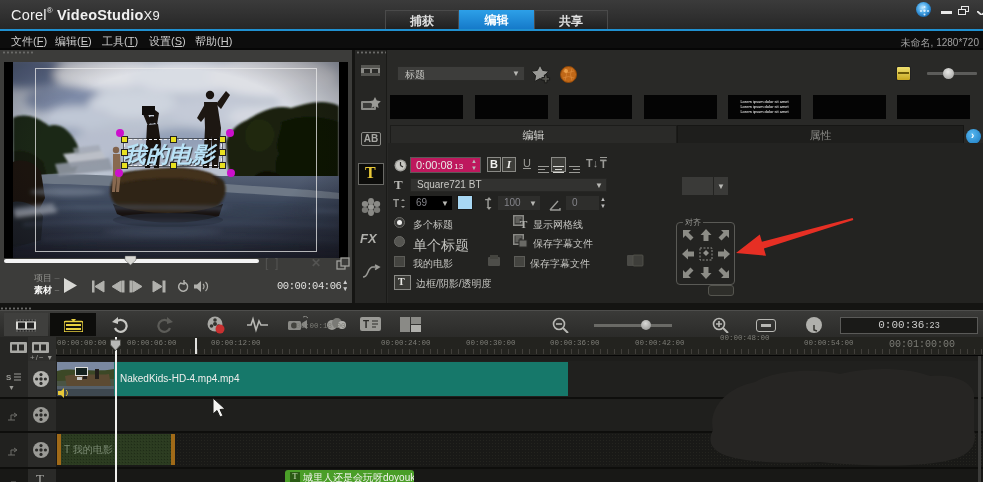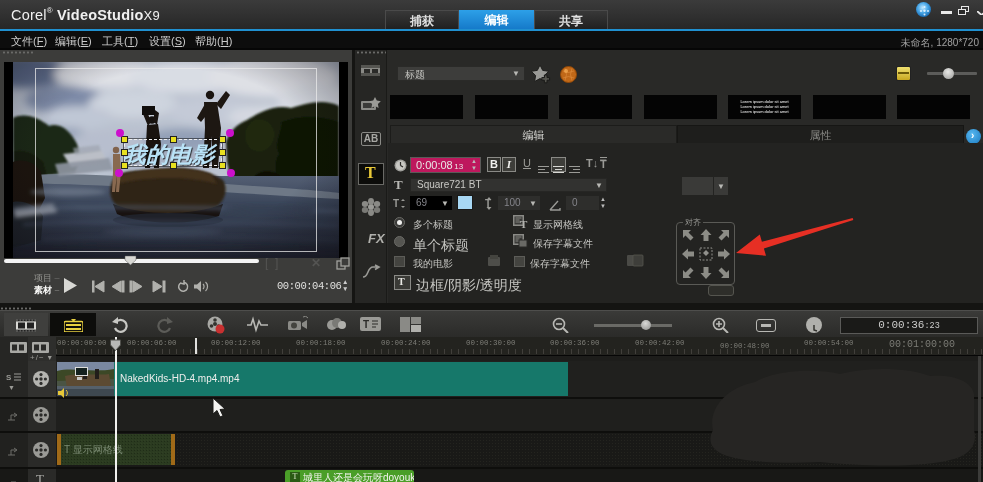--- a/index.html
+++ b/index.html
@@ -222,21 +222,21 @@
 <div class="a" style="left:365px;top:164px;font-size:16px;font-weight:bold;color:#e8c838;font-family:'Liberation Serif',serif">T</div>
 <div class="a" style="left:360px;top:198px;width:22px;height:18px"><svg width="22" height="18">
       <circle cx="11" cy="9" r="3" fill="#9a9a96"></circle>
       <ellipse cx="11" cy="3.5" rx="3" ry="3.4" fill="#8a8a86"></ellipse>
       <ellipse cx="11" cy="14.5" rx="3" ry="3.4" fill="#8a8a86"></ellipse>
       <ellipse cx="5" cy="6" rx="3.2" ry="3" fill="#8a8a86"></ellipse>
       <ellipse cx="17" cy="6" rx="3.2" ry="3" fill="#8a8a86"></ellipse>
       <ellipse cx="5" cy="12" rx="3.2" ry="3" fill="#7a7a76"></ellipse>
       <ellipse cx="17" cy="12" rx="3.2" ry="3" fill="#7a7a76"></ellipse>
     </svg></div>
-<div class="a" style="left:368px;top:231px;font-size:13px;font-weight:bold;color:#b0b0ac;font-style:italic">FX</div>
+<div class="a" style="left:360px;top:231px;font-size:13px;font-weight:bold;color:#b0b0ac;font-style:italic">FX</div>
 <div class="a" style="left:361px;top:264px;width:20px;height:16px"><svg width="20" height="16">
       <path d="M2,13 C8,13 6,3 12,3 L17,3 M14,1 L18,3 L14,5.5" fill="none" stroke="#9a9a96" stroke-width="1.6"></path>
     </svg></div>
 
 <div class="a" style="left:397px;top:66px;width:128px;height:15px;background:#3d3d3b;border:1px solid #2a2a28"></div>
 <div class="a" style="left:405px;top:68px;font-size:10px;color:#c4c4c0">标题</div>
 <div class="a" style="left:512px;top:69px;font-size:8px;color:#b8b8b4">▼</div>
 <div class="a" style="left:530px;top:64px;width:24px;height:20px"><svg width="24" height="20">
       <path d="M10,1 l2.7,5.4 6,.9 -4.3,4.2 1,6 -5.4,-2.9 -5.4,2.9 1,-6 L1.3,7.3 l6,-.9 Z" fill="#9a9a96" stroke="#1e1e1c"></path>
       <path d="M17,11 v2.6 h2.6 v2.6 h-2.6 v2.6 h-2.6 v-2.6 h-2.6 v-2.6 h2.6 v-2.6 Z" fill="#55554f" stroke="#1a1a18"></path>
@@ -343,21 +343,21 @@
     </svg></div>
 <div class="a" style="left:514px;top:256px;width:11px;height:11px;background:#444440;border:1px solid #5c5c58"></div>
 <div class="a" style="left:530px;top:257px;font-size:10px;color:#c4c4c0">保存字幕文件</div>
 <div class="a" style="left:626px;top:253px;width:18px;height:15px"><svg width="18" height="15">
       <rect x="1" y="2" width="10" height="11" rx="1" fill="#4a4a46"></rect>
       <rect x="7" y="2" width="10" height="11" rx="1" fill="#3e3e3a" stroke="#55554f" stroke-width=".8"></rect>
     </svg></div>
 
 <div class="a" style="left:394px;top:275px;width:17px;height:15px;background:#3a3a36;border:1px solid #8a8a86"></div>
 <div class="a" style="left:398px;top:276px;font-size:10px;font-weight:bold;color:#e8e8e4;font-family:'Liberation Serif',serif">T</div>
-<div class="a" style="left:416px;top:277px;font-size:14px;color:#c4c4c0">边框/阴影/透明度</div>
+<div class="a" style="left:416px;top:277px;font-size:10px;color:#c4c4c0">边框/阴影/透明度</div>
 
 <div class="a" style="left:682px;top:177px;width:31px;height:18px;background:#3a3a38"></div>
 <div class="a" style="left:714px;top:177px;width:14px;height:18px;background:#3a3a38"></div>
 <div class="a" style="left:717px;top:182px;font-size:8px;color:#b8b8b4">▼</div>
 
 <div class="a" style="left:676px;top:222px;width:59px;height:63px;border:1px solid #5a5a56;border-radius:4px"></div>
 <div class="a" style="left:683px;top:217px;font-size:8px;color:#9a9a96;background:#232321;padding:0 2px">对齐</div>
 <div class="a" style="left:680px;top:227px;width:52px;height:54px">
 <svg width="52" height="54">
 <g fill="#8c8c86">
@@ -487,26 +487,26 @@
       <rect x="2" y="3.5" width="5" height="6" fill="#2a2a28"></rect>
       <rect x="9" y="3.5" width="5" height="6" fill="#2a2a28"></rect>
     </svg></div>
 <div class="a" style="left:30px;top:353px;font-size:8px;color:#9a9a96;letter-spacing:1px">+/− ▾</div>
 
 <div class="a" style="left:56px;top:337px;width:927px;height:19px;background:#23231f;border-bottom:1px solid #060606"></div>
 <div class="a" style="left:56px;top:349px;width:927px;height:5px;background:repeating-linear-gradient(90deg,#413f3b 0,#413f3b 1px,transparent 1px,transparent 7.06px)"></div>
 <div class="a" style="left:57px;top:339px;font-size:7.5px;color:#7c7c76;font-family:'Liberation Mono',monospace">00:00:00:00</div>
 <div class="a" style="left:127px;top:339px;font-size:7.5px;color:#7c7c76;font-family:'Liberation Mono',monospace">00:00:06:00</div>
 <div class="a" style="left:211px;top:339px;font-size:7.5px;color:#7c7c76;font-family:'Liberation Mono',monospace">00:00:12:00</div>
-<div class="a" style="left:296px;top:339px;font-size:7.5px;color:#7c7c76;font-family:'Liberation Mono',monospace">00:00:18:00</div>
+<div class="a" style="left:296px;top:322px;font-size:7.5px;color:#7c7c76;font-family:'Liberation Mono',monospace">00:00:18:00</div>
 <div class="a" style="left:381px;top:339px;font-size:7.5px;color:#7c7c76;font-family:'Liberation Mono',monospace">00:00:24:00</div>
 <div class="a" style="left:466px;top:339px;font-size:7.5px;color:#7c7c76;font-family:'Liberation Mono',monospace">00:00:30:00</div>
 <div class="a" style="left:550px;top:339px;font-size:7.5px;color:#7c7c76;font-family:'Liberation Mono',monospace">00:00:36:00</div>
 <div class="a" style="left:635px;top:339px;font-size:7.5px;color:#7c7c76;font-family:'Liberation Mono',monospace">00:00:42:00</div>
-<div class="a" style="left:720px;top:342px;font-size:7.5px;color:#7c7c76;font-family:'Liberation Mono',monospace">00:00:48:00</div>
+<div class="a" style="left:720px;top:334px;font-size:7.5px;color:#7c7c76;font-family:'Liberation Mono',monospace">00:00:48:00</div>
 <div class="a" style="left:804px;top:339px;font-size:7.5px;color:#7c7c76;font-family:'Liberation Mono',monospace">00:00:54:00</div>
 <div class="a" style="left:889px;top:339px;font-size:10px;color:#7c7c76;font-family:'Liberation Mono',monospace">00:01:00:00</div>
 
 <div class="a" style="left:56px;top:356px;width:927px;height:5px;background:#1d1d1b"></div>
 <div class="a" style="left:0;top:361px;width:983px;height:36px;background:#20201e"></div>
 <div class="a" style="left:0;top:361px;width:56px;height:36px;background:#262624"></div>
 <div class="a" style="left:28px;top:361px;width:28px;height:36px;background:#323230"></div>
 <div class="a" style="left:0;top:397px;width:983px;height:2px;background:#0e0e0c"></div>
 <div class="a" style="left:0;top:399px;width:983px;height:32px;background:#1f1f1d"></div>
 <div class="a" style="left:28px;top:399px;width:28px;height:32px;background:#2a2a28"></div>
@@ -574,21 +574,21 @@
     </svg></div>
 <div class="a" style="left:75px;top:367px;width:13px;height:9px;background:#14211e;border:1px solid #dcdcda"></div>
 <div class="a" style="left:77px;top:377px;width:5px;height:3px;background:#c8c8c6"></div>
 <div class="a" style="left:58px;top:384px;width:12px;height:10px"><svg width="12" height="10">
       <path d="M0,3 h3 l3,-3 v10 l-3,-3 h-3 Z" fill="#e8c838"></path>
       <path d="M8,2 a4,4 0 0 1 0,6" stroke="#e8c838" fill="none"></path>
     </svg></div>
 <div class="a" style="left:120px;top:373px;font-size:10px;color:#eeeeec">NakedKids-HD-4.mp4.mp4</div>
 
 <div class="a" style="left:57px;top:434px;width:118px;height:31px;background:rgba(58,88,40,.55);border-left:4px solid #a06a18;border-right:4px solid #a06a18;background-image:radial-gradient(circle,rgba(20,30,14,.5) 0.8px,transparent 1px);background-size:3px 3px"></div>
-<div class="a" style="left:64px;top:443px;font-size:10px;color:#7a8a72">T 显示网格线</div>
+<div class="a" style="left:64px;top:443px;font-size:10px;color:#7a8a72">T 我的电影</div>
 
 <div class="a" style="left:285px;top:470px;width:129px;height:12px;background:#4a9e28;border-radius:3px 3px 0 0;overflow:hidden">
     <div style="position:absolute;left:5px;top:2px;width:10px;height:10px;background:#2a5a14;color:#d8e8c8;font-size:8px;text-align:center;line-height:10px;font-family:'Liberation Serif',serif">T</div>
     <div style="position:absolute;left:18px;top:1px;font-size:10px;color:#f4f4f0;white-space:nowrap">城里人还是会玩呀doyouknow</div>
   </div>
 
 <div class="a" style="left:600px;top:360px;width:383px;height:122px">
 <svg width="383" height="122" viewBox="0 0 383 122">
       <path d="M113,70 C108,50 125,28 155,22 C175,10 215,8 240,14 C270,6 310,8 330,16 C355,14 372,22 374,34 L374,70 C378,84 370,96 350,100 C320,108 260,106 220,102 C180,104 140,102 122,94 C110,88 108,80 113,70 Z" fill="#262523"></path>
     </svg></div>

